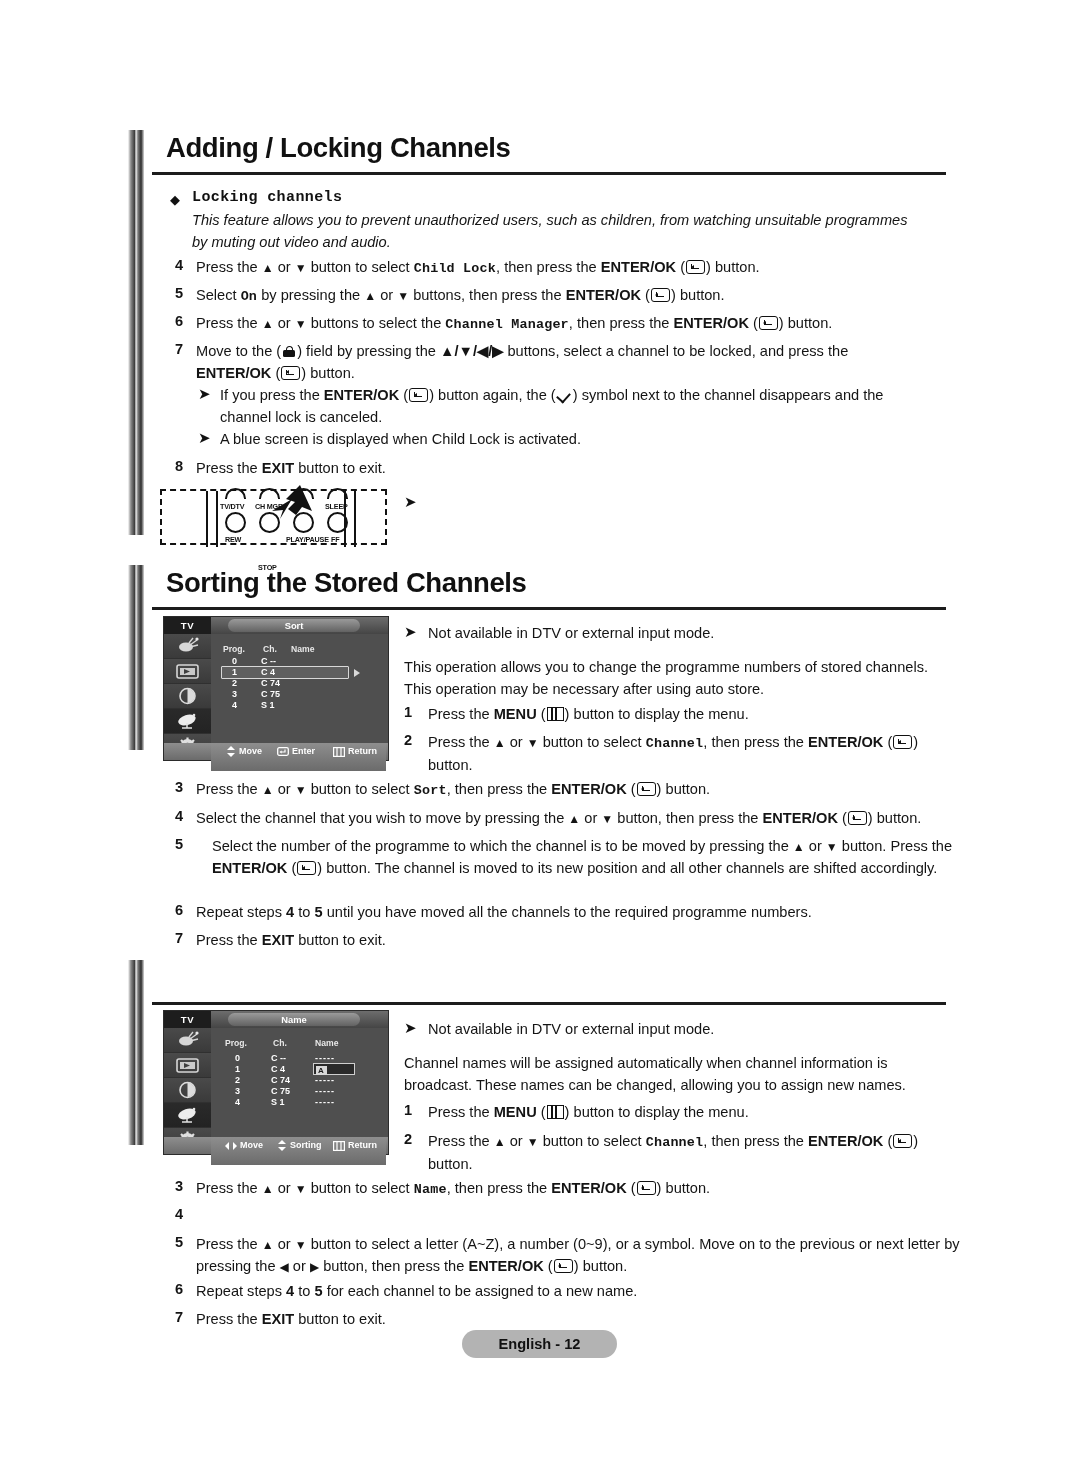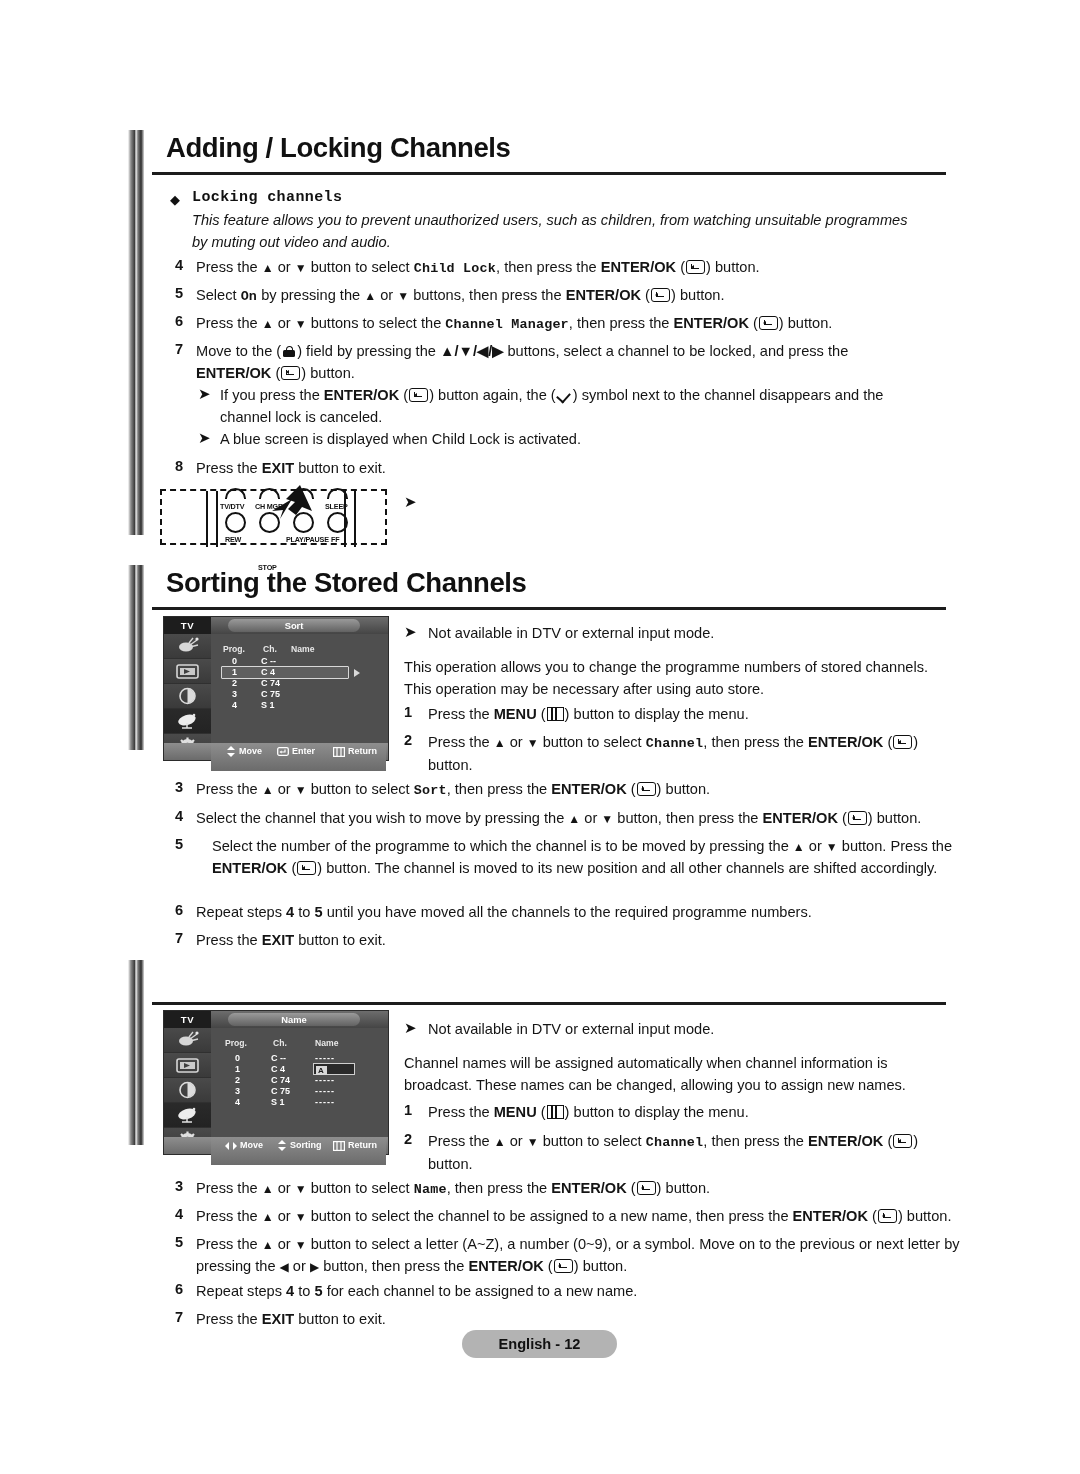--- a/index.html
+++ b/index.html
@@ -746,23 +746,20 @@
   <div class="blk" style="left:428px;top:1131px;width:518px;">
     Press the <span class="tri-up">▲</span> or <span class="tri-up">▼</span> button to select <span class="mono">Channel</span>, then press the <b>ENTER/OK</b> (<span class="g-ent"></span>) button.
   </div>
 
   <div class="num" style="left:175px;top:1178px;">3</div>
   <div class="blk" style="left:196px;top:1178px;width:740px;">
     Press the <span class="tri-up">▲</span> or <span class="tri-up">▼</span> button to select <span class="mono">Name</span>, then press the <b>ENTER/OK</b> (<span class="g-ent"></span>) button.
   </div>
 
   <div class="num" style="left:175px;top:1206px;">4</div>
-  <div class="blk" style="left:196px;top:1206px;width:766px;">
-    Press the <span class="tri-up">▲</span> or <span class="tri-up">▼</span> button to select the channel to be assigned to a new name, then press the <b>ENTER/OK</b> (<span class="g-ent"></span>) button.
-  </div>
 
   <div class="num" style="left:175px;top:1234px;">5</div>
   <div class="blk" style="left:196px;top:1234px;width:766px;">
     Press the <span class="tri-up">▲</span> or <span class="tri-up">▼</span> button to select a letter (A~Z), a number (0~9), or a symbol. Move on to the previous or next letter by pressing the <span class="tri-up">◀</span> or <span class="tri-up">▶</span> button, then press the <b>ENTER/OK</b> (<span class="g-ent"></span>) button.
   </div>
 
   <div class="num" style="left:175px;top:1281px;">6</div>
   <div class="blk" style="left:196px;top:1281px;width:700px;">
     Repeat steps <b>4</b> to <b>5</b> for each channel to be assigned to a new name.
   </div>

